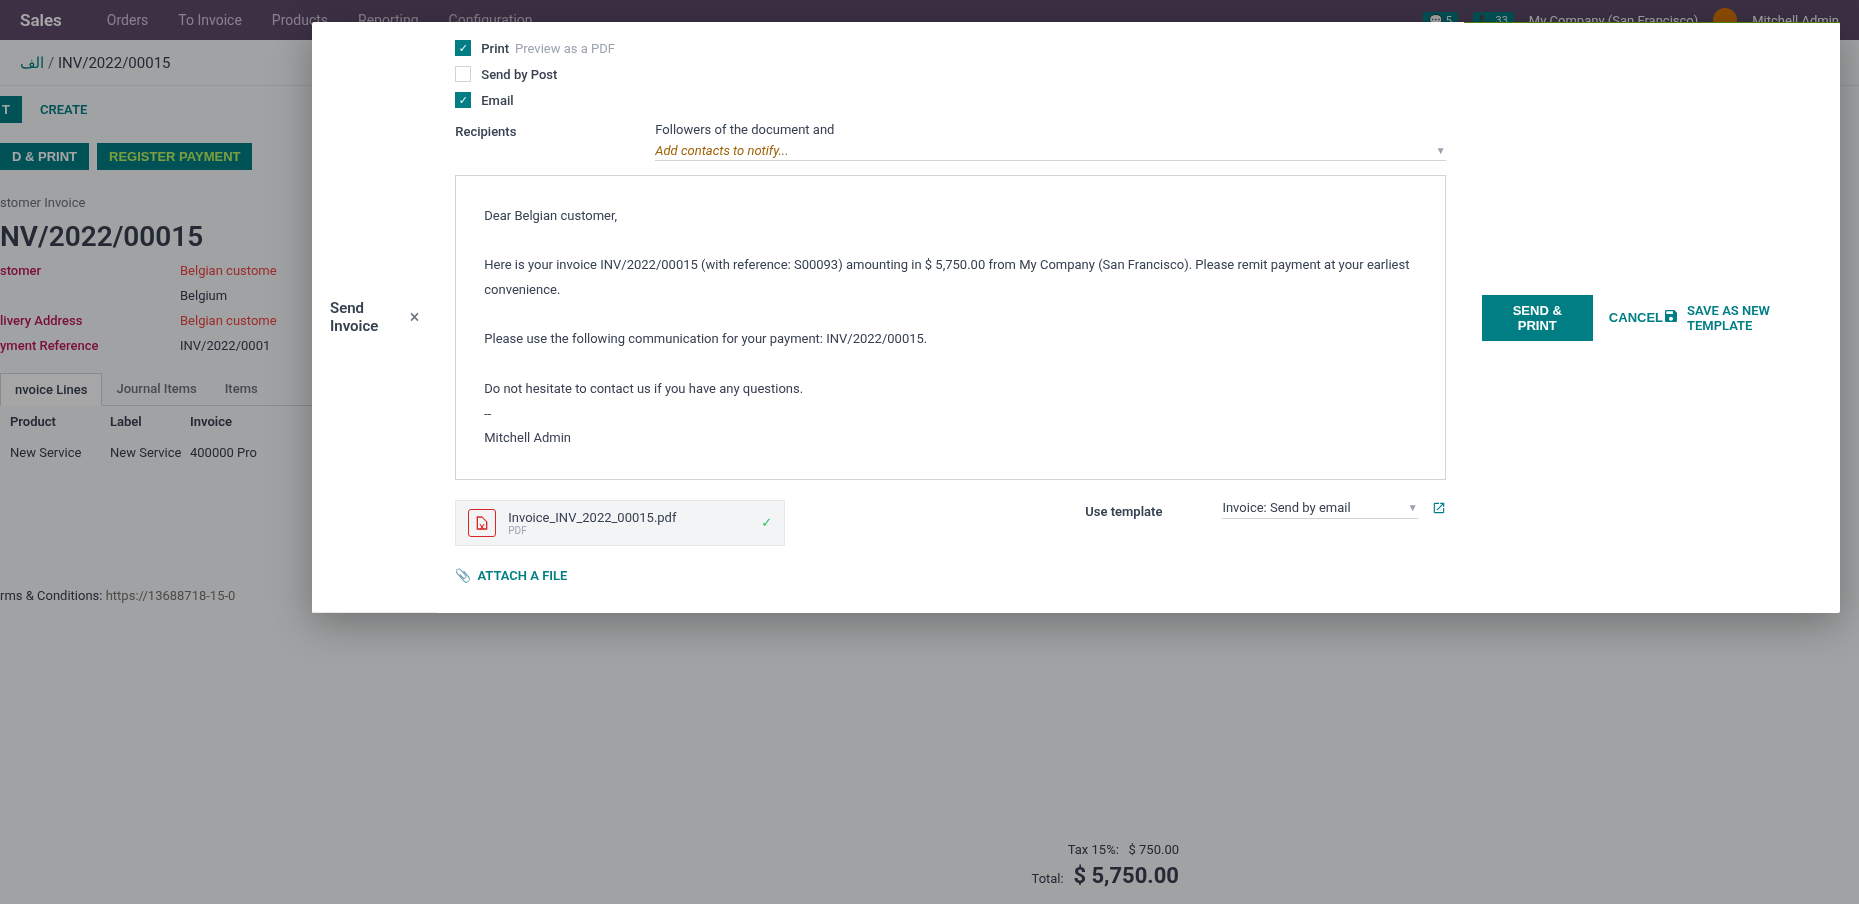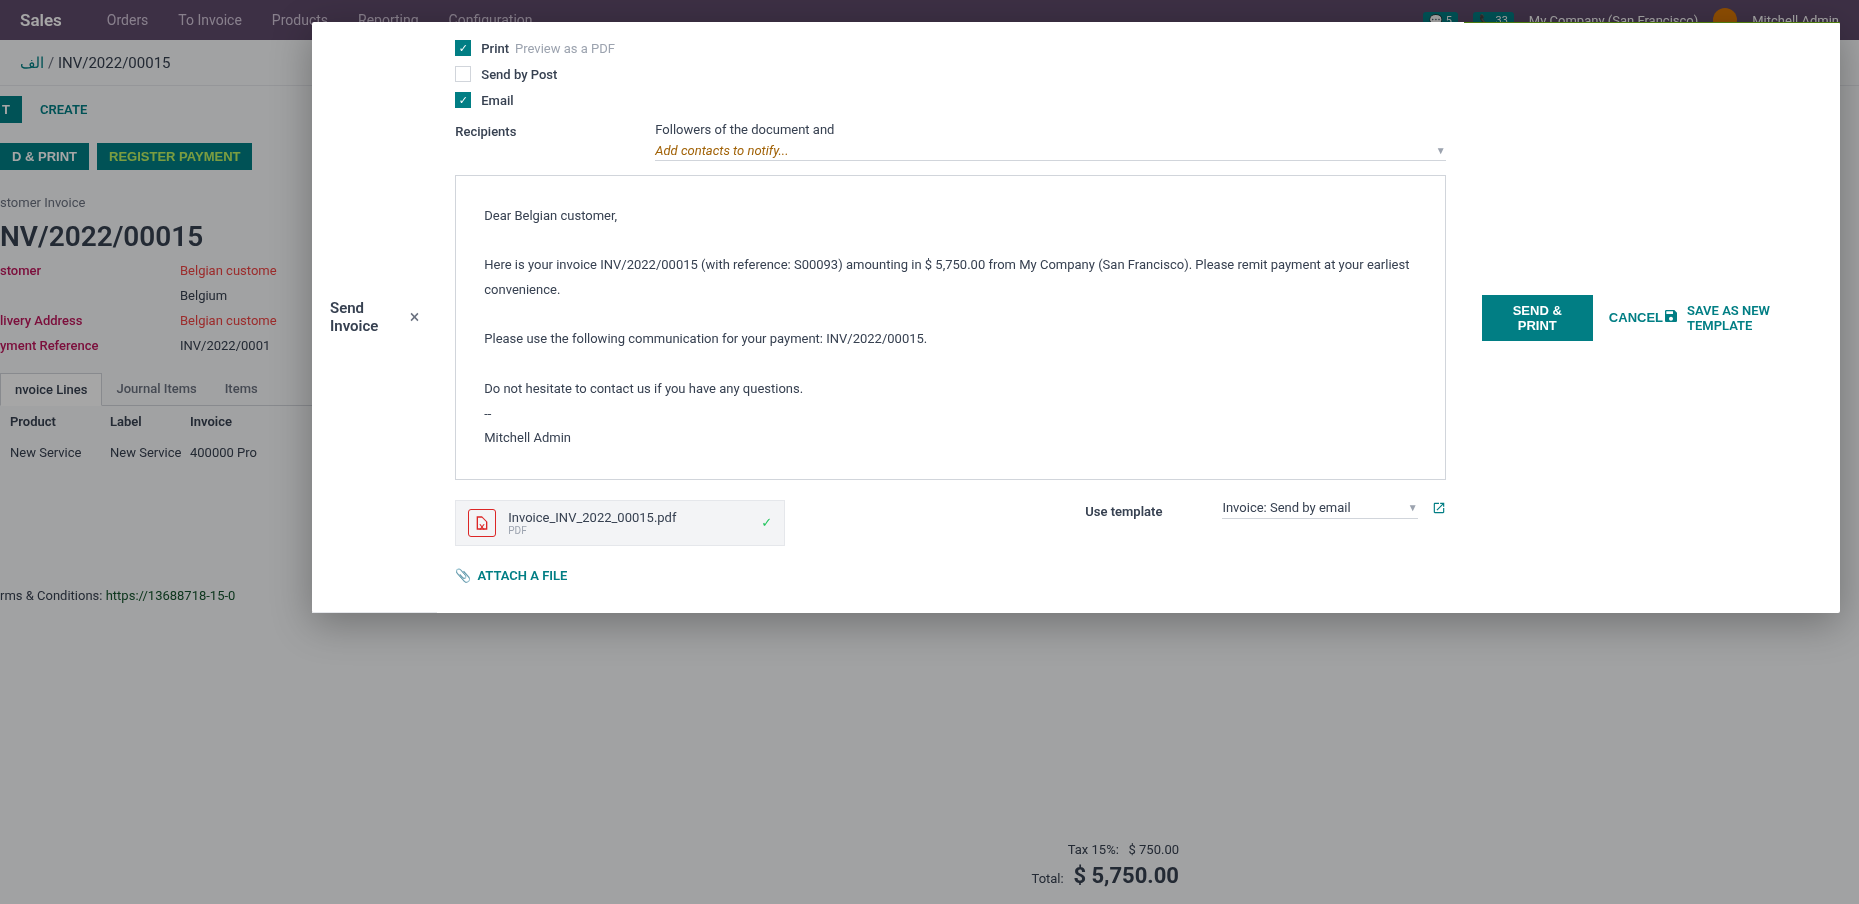--- a/index.html
+++ b/index.html
@@ -180,21 +180,21 @@
       <div class="col-label">Label</div>
       <div class="col-account">Invoice</div>
     </div>
     <div class="table-row" style="margin-left:-10px">
       <div class="col-product">New Service</div>
       <div class="col-label">New Service</div>
       <div class="col-account">400000 Pro</div>
     </div>
 
     <div style="margin-top:120px;margin-left:-20px">
-      <span>rms &amp; Conditions: </span><span style="color:#14532d">https://13688718-15-0</span>
+      <span>rms &amp; Conditions: </span><span style="color:#737373">https://13688718-15-0</span>
     </div>
   </div>
 
   <div style="width:650px;padding:20px">
     <div style="font-weight:600;margin-bottom:10px">Today</div>
     <div style="margin:20px 0;background:#f3f4f6;padding:20px;font-size:12px">
       <span>0015</span>
     </div>
     <div style="margin:60px 0;font-size:13px">
       <span>ed from: </span><span style="color:#017e84">S00093</span>

